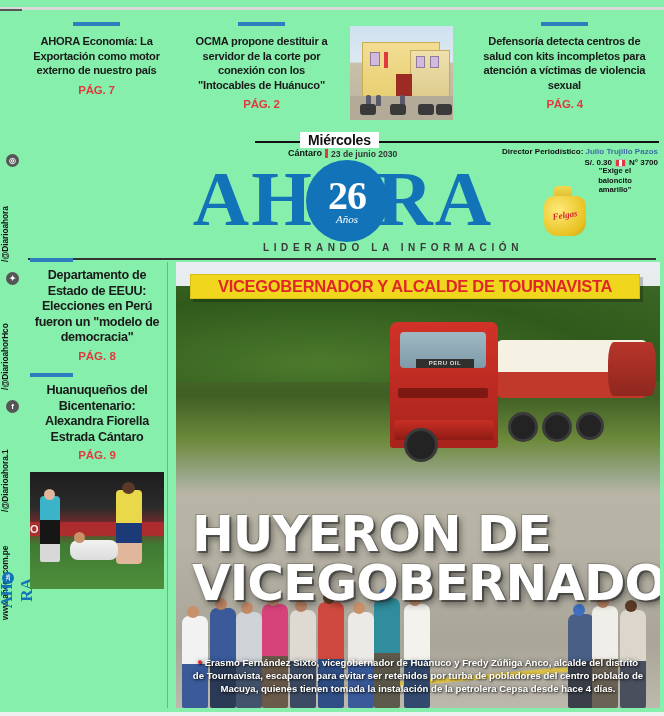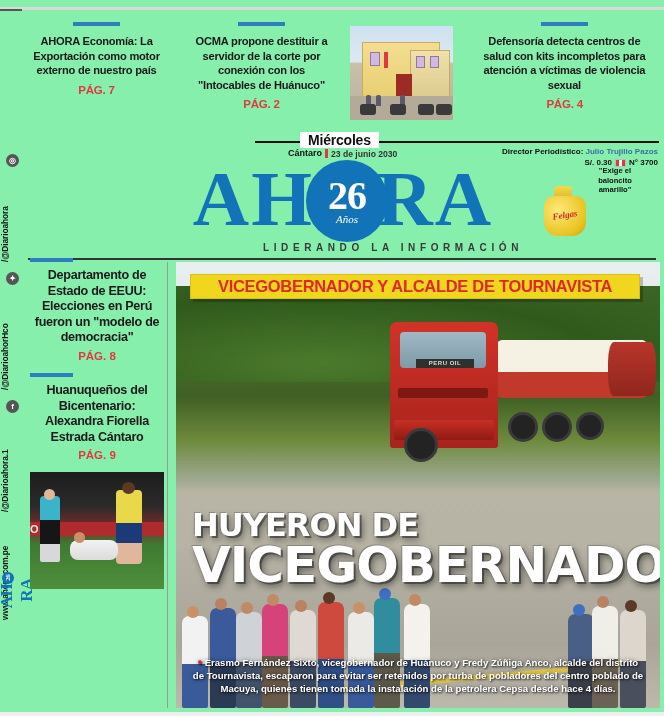--- a/index.html
+++ b/index.html
@@ -521,21 +521,21 @@
     letter-spacing: -0.3px;
     white-space: nowrap;
   }
 
   
   .bighead {
     position: absolute; left: 16px; top: 248px;
     width: 466px;
   }
   .bighead div {
-    font-size: 32px;
+    font-size: 50px;
     font-weight: bold;
     color: #ffffff;
     line-height: 0.98;
     letter-spacing: -1px;
     text-shadow:
       2px 2px 0 rgba(40,40,40,.55),
       -1px -1px 0 rgba(70,70,70,.35),
       3px 4px 7px rgba(0,0,0,.45);
     font-family: "DejaVu Sans", sans-serif;
     white-space: nowrap;

